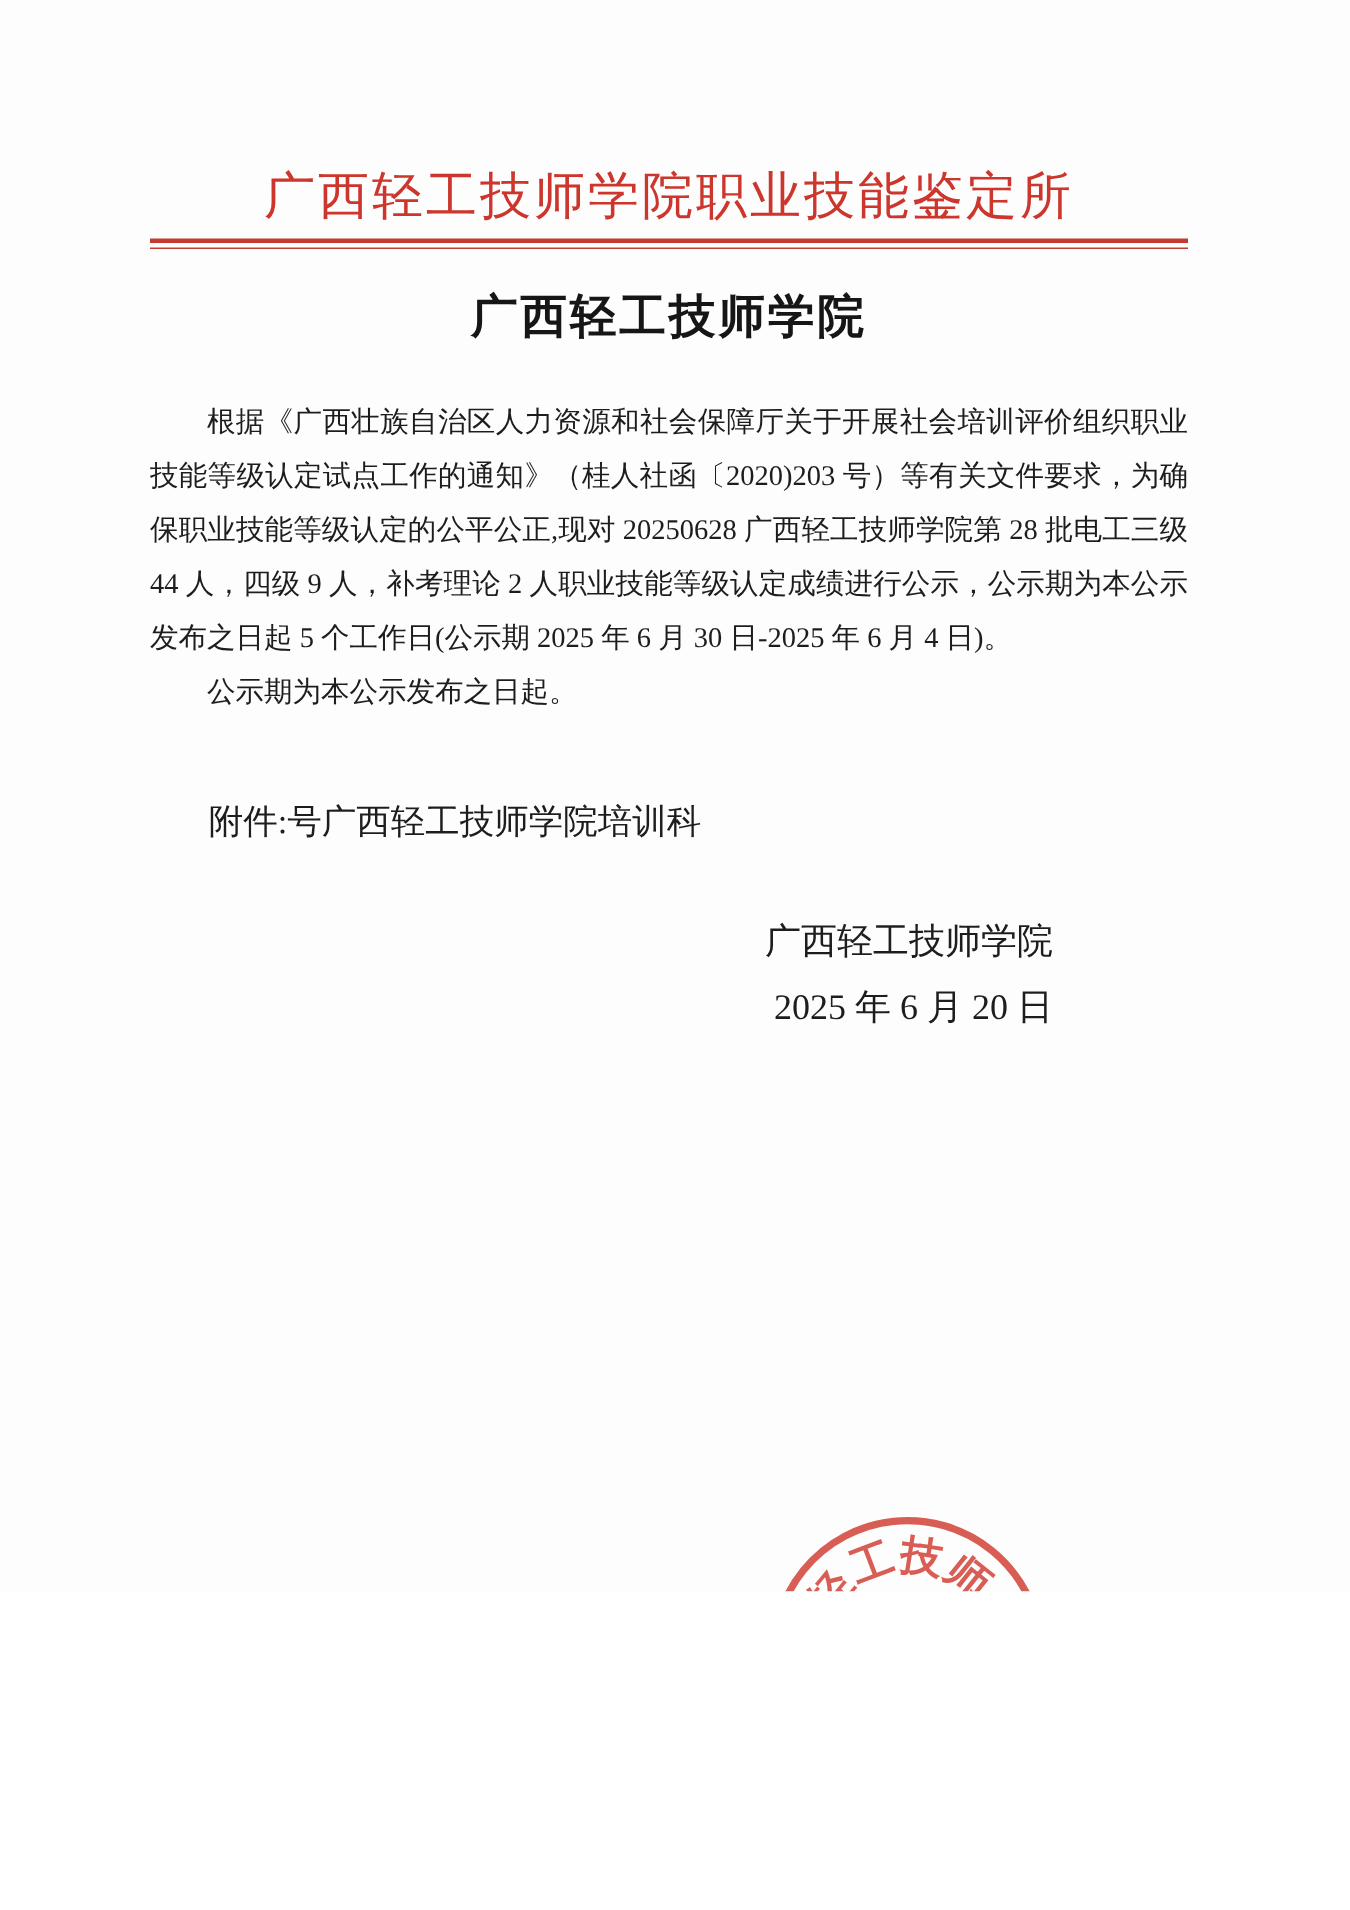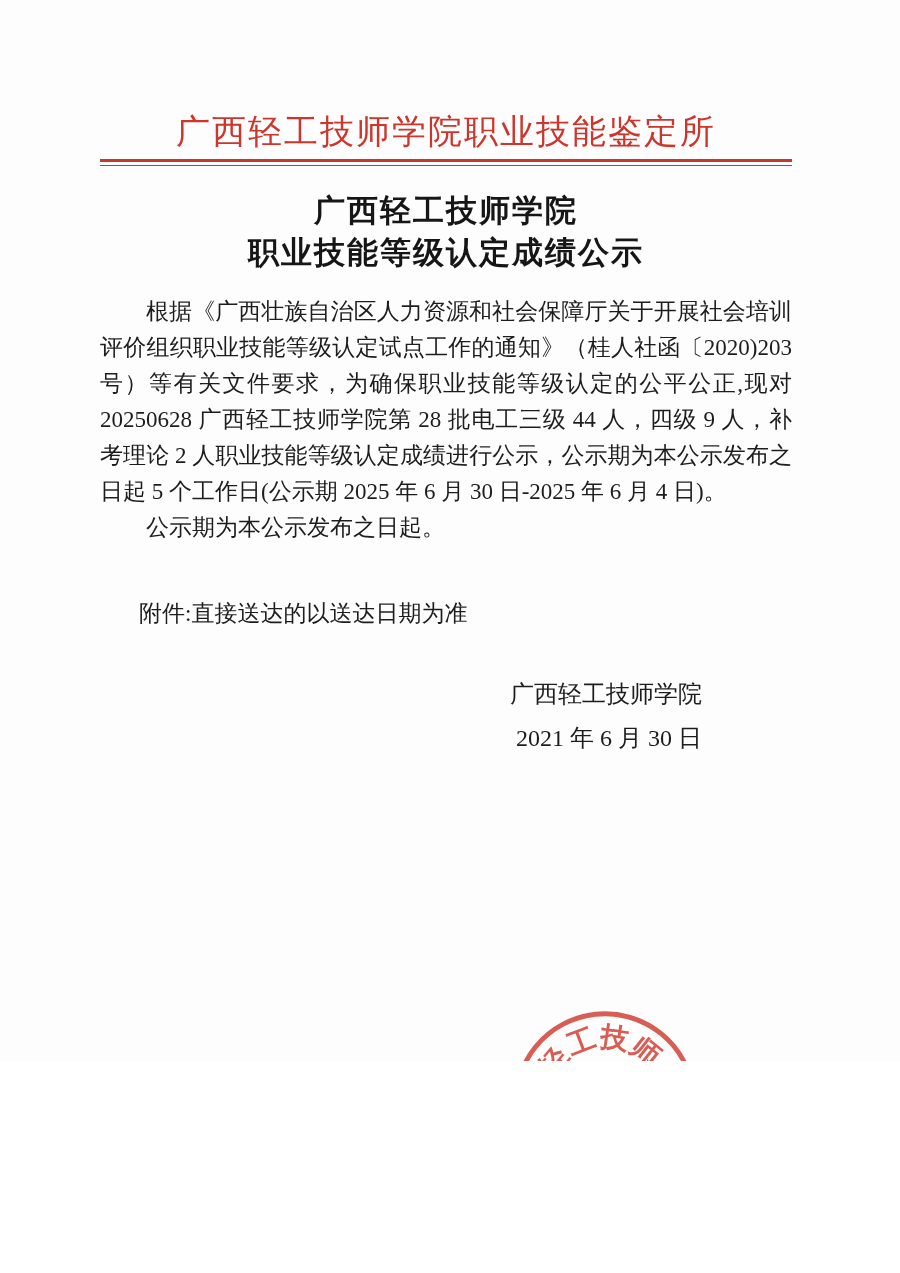--- a/index.html
+++ b/index.html
@@ -39,22 +39,22 @@
     text-align: center;
     font-weight: bold;
     font-size: 31px;
     line-height: 42px;
     letter-spacing: 2px;
     color: #161616;
   }
 
   
   .doc-body {
-    margin-top: 20px;
-    font-size: 23px;
+    margin-top: 32px;
+    font-size: 19px;
     line-height: 36px;
     text-align: justify;
   }
   .doc-body p { margin: 0; text-indent: 2em; }
   .doc-body p.para-gap { margin-top: 12px; }
   .attachment-line {
     margin-top: 50px;
     font-size: 23px;
     line-height: 36px;
     text-indent: 1.7em;
@@ -118,33 +118,32 @@
 
 <div class="page">
 
   <div>
     <div class="letterhead-title">广西轻工技师学院职业技能鉴定所</div>
     <div class="letterhead-rule"></div>
   </div>
 
   <div class="doc-title">
     <div>广西轻工技师学院</div>
-    <div>职业技能等级认定成绩公示</div>
   </div>
 
   <div class="doc-body">
     <p>根据《广西壮族自治区人力资源和社会保障厅关于开展社会培训评价组织职业技能等级认定试点工作的通知》（桂人社函〔2020)203 号）等有关文件要求，为确保职业技能等级认定的公平公正,现对 20250628 广西轻工技师学院第 28 批电工三级 44 人，四级 9 人，补考理论 2 人职业技能等级认定成绩进行公示，公示期为本公示发布之日起 5 个工作日(公示期 2025 年 6 月 30 日-2025 年 6 月 4 日)。</p>
     <p>公示期为本公示发布之日起。</p>
   </div>
 
-  <div class="attachment-line">附件:直接送达的以送达日期为准</div>
+  <div class="attachment-line">附件:号广西轻工技师学院培训科</div>
 
   <div class="signature-block">
     <div>广西轻工技师学院</div>
-    <div>2021 年 6 月 30 日</div>
+    <div>2025 年 6 月 20 日</div>
   </div>
 
   <div class="seal">
     <svg viewBox="0 0 200 200">
       <circle cx="100" cy="100" r="92" fill="none" stroke="#d5463b" stroke-width="5"></circle>
       <path id="seal-arc-top" d="M 47.4 124.5 A 58 58 0 1 1 152.6 124.5" fill="none"></path>
       <path id="seal-arc-bottom" d="M 42.5 155.6 A 80 80 0 0 0 157.5 155.6" fill="none"></path>
       <text class="ring-text" fill="#d5463b" text-anchor="middle">
         <textPath href="#seal-arc-top" startOffset="50%">广西轻工技师学院</textPath>
       </text>

